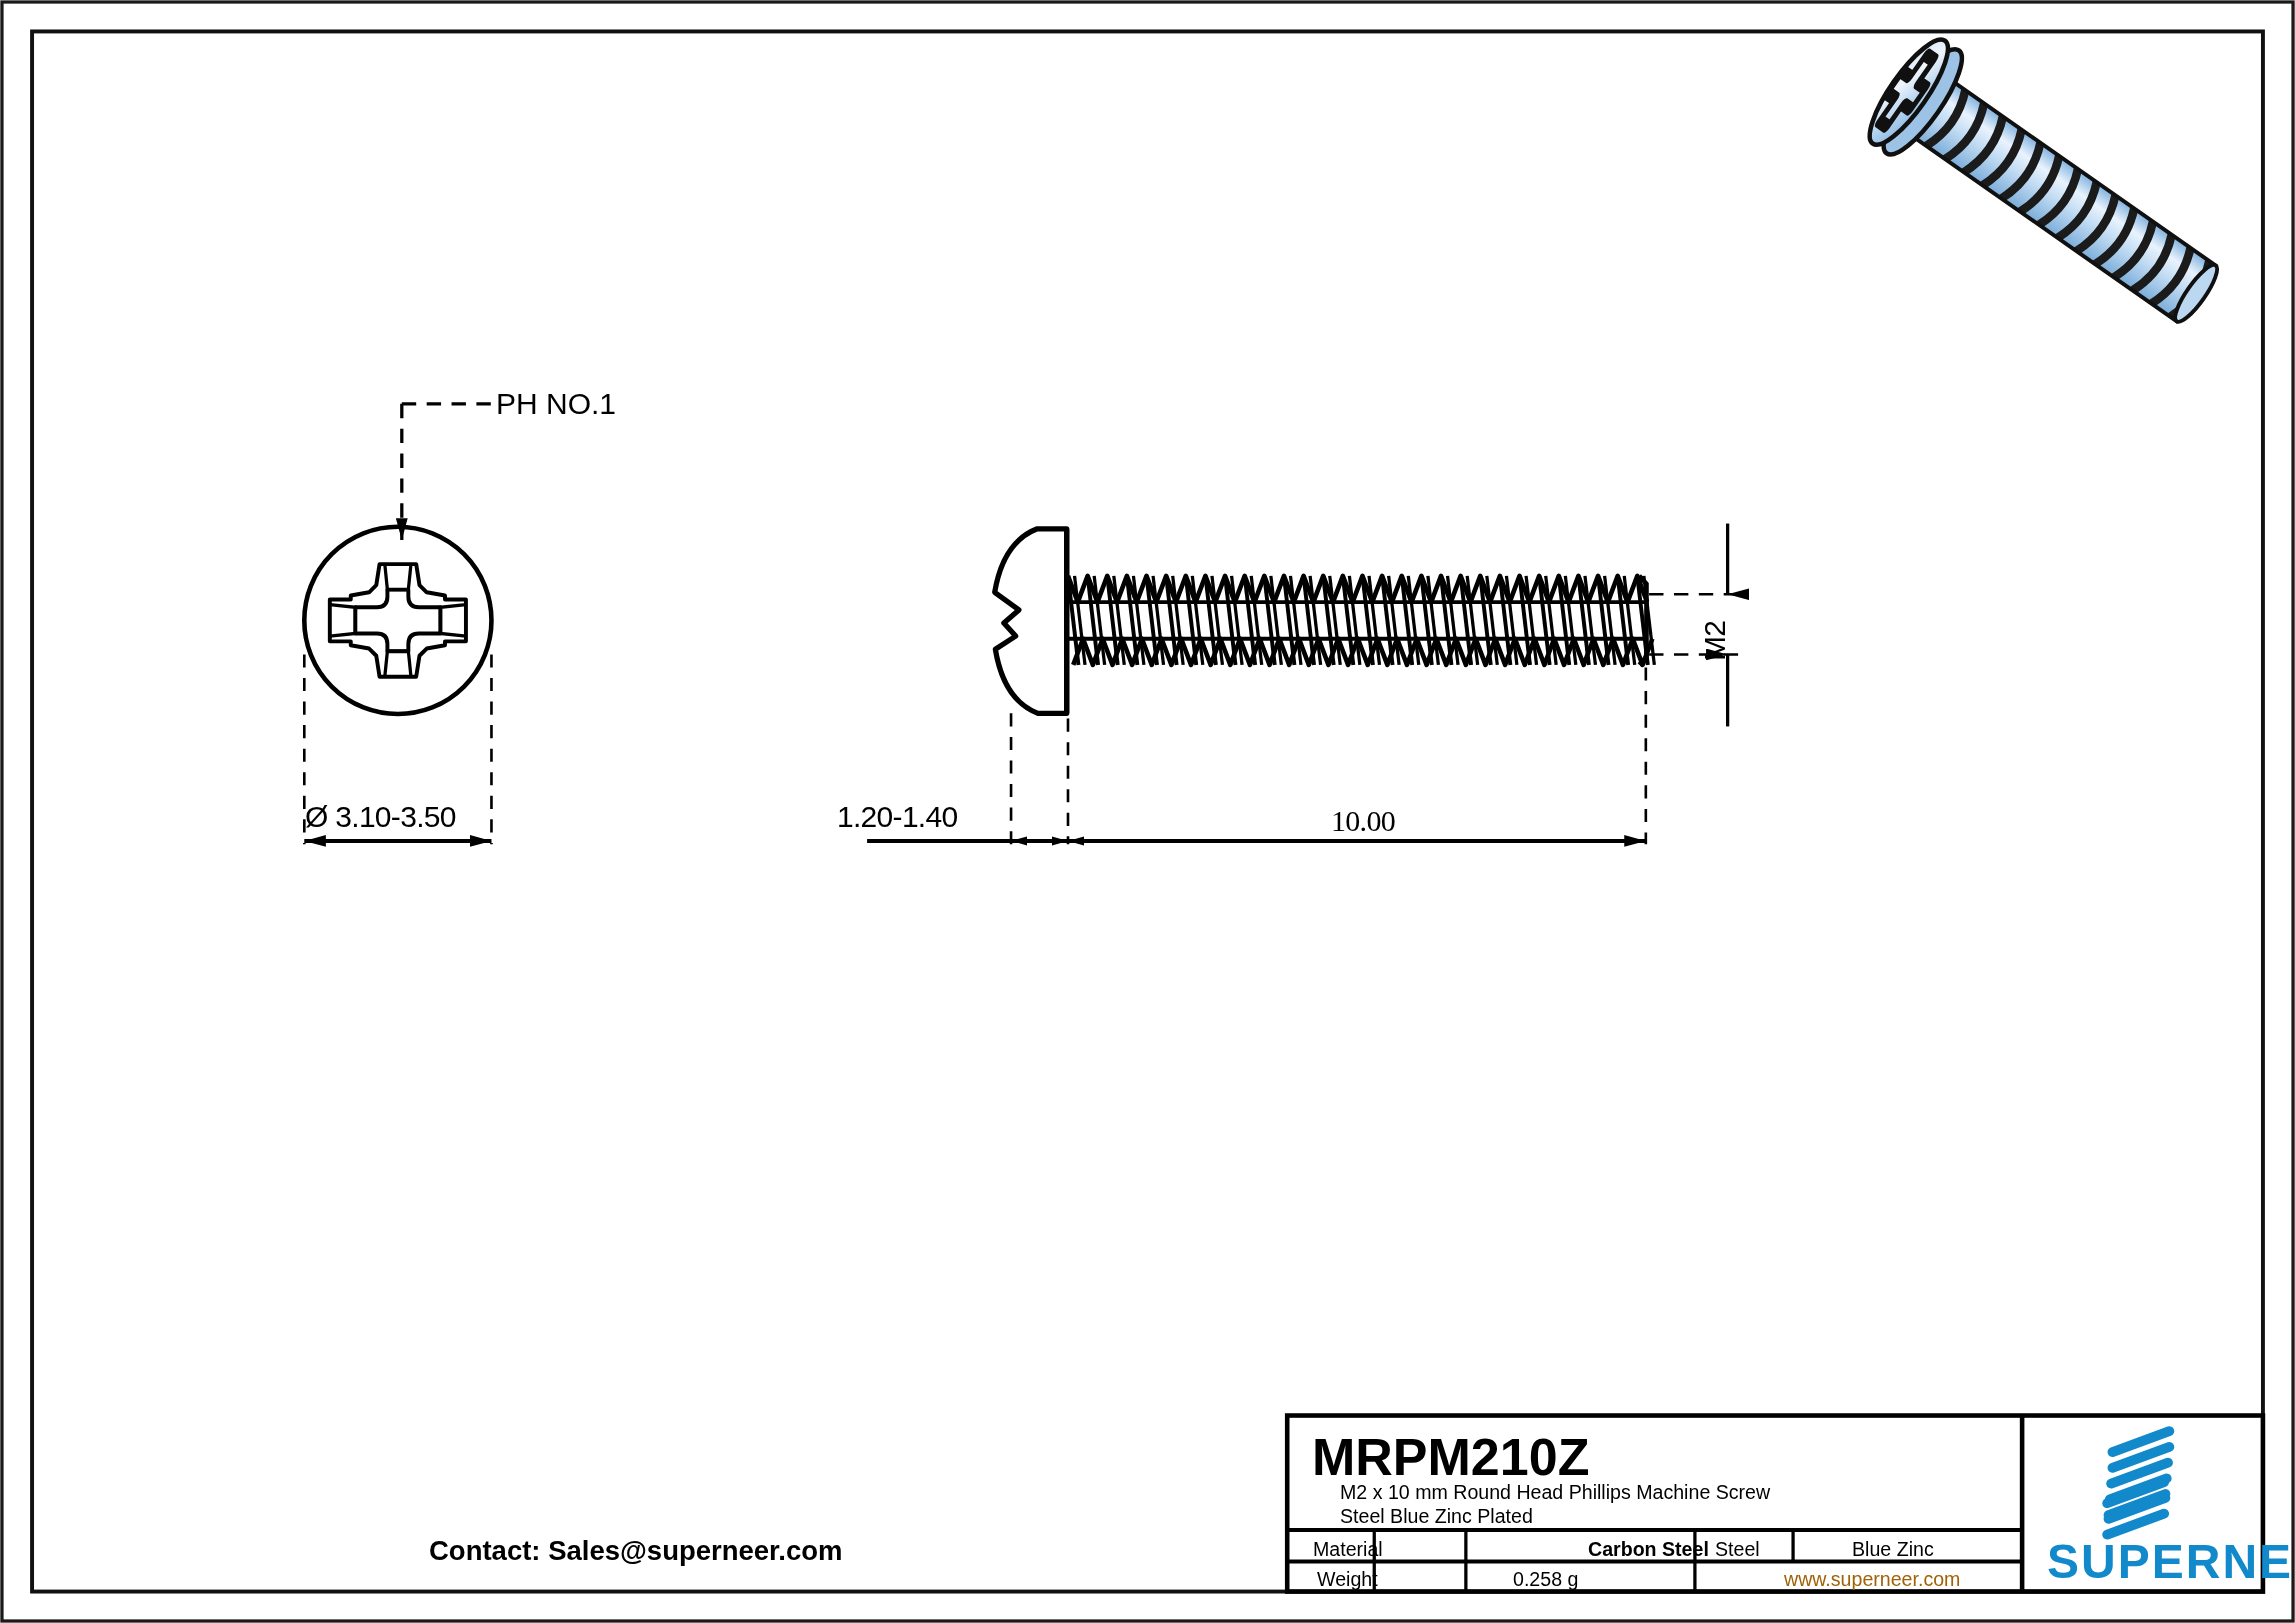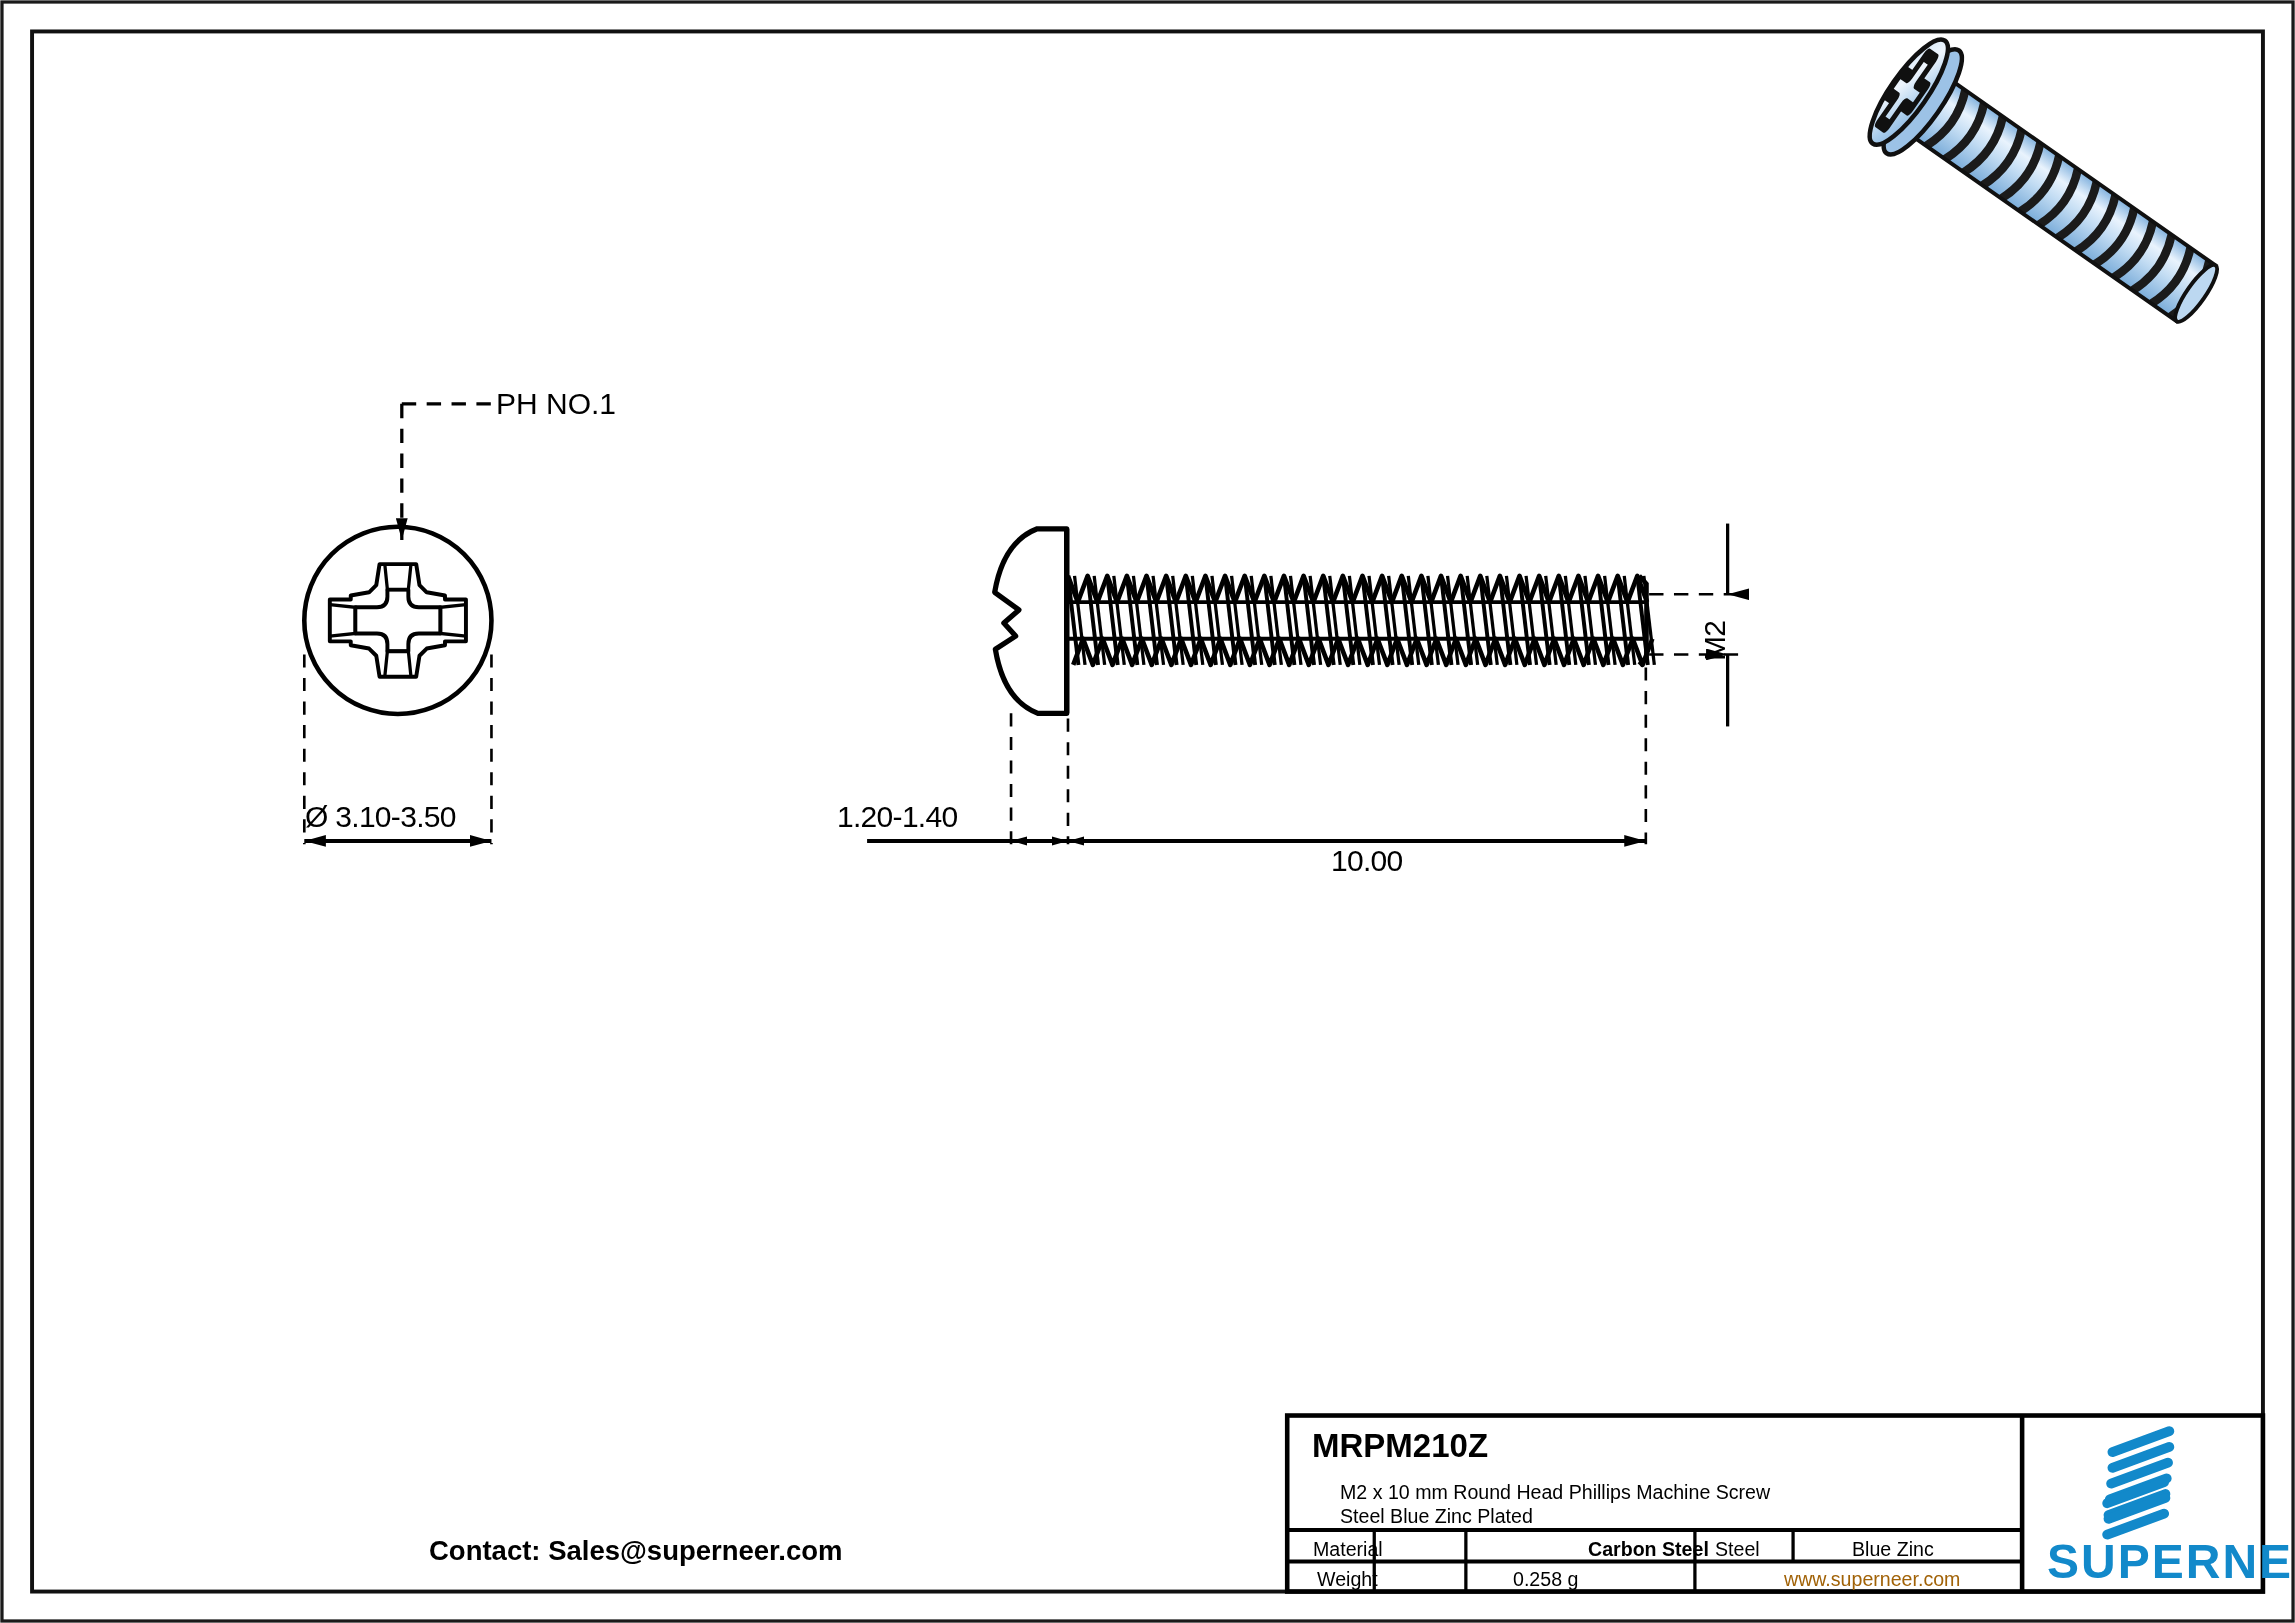--- a/index.html
+++ b/index.html
@@ -32,21 +32,21 @@
     font-family: "Liberation Sans", sans-serif;
   }
   .dimtext {
     font-size: 30px;
     letter-spacing: -0.7px;
   }
   .leadtext {
     font-size: 30px;
   }
   #tb-part-no {
-    font-size: 33px;
+    font-size: 52px;
     font-weight: bold;
     letter-spacing: 0px;
   }
   .tb-desc {
     font-size: 19.6px;
     margin-left: 28px;
   }
   .tb-cell {
     font-size: 19.6px;
   }
@@ -340,21 +340,21 @@
         <path d="M 1640,1016 L 1655,976 L 1670,1016 L 1685,976 L 1700,1016 L 1715,976 L 1730,1016 L 1745,976 L 1760,1016 L 1775,976 L 1790,1016 L 1805,976 L 1820,1016 L 1835,976 L 1850,1016 L 1865,976 L 1880,1016 L 1895,976 L 1910,1016 L 1925,976 L 1940,1016 L 1955,976 L 1970,1016 L 1985,976 L 2000,1016 L 2015,976 L 2030,1016 L 2045,976 L 2060,1016 L 2075,976 L 2090,1016 L 2105,976 L 2120,1016 L 2135,976 L 2150,1016 L 2165,976 L 2180,1016 L 2195,976 L 2210,1016 L 2225,976 L 2240,1016 L 2255,976 L 2270,1016 L 2285,976 L 2300,1016 L 2315,976 L 2330,1016 L 2345,976 L 2360,1016 L 2375,976 L 2390,1016 L 2405,976 L 2420,1016 L 2435,976 L 2450,1016 L 2465,976 L 2480,1016 L 2495,976 L 2510,1016 L 2525,976 " stroke="#000" stroke-width="7" fill="none" stroke-linejoin="round"></path>
       </g>
   </svg>
 
   <div class="txt leadtext" style="left:496px; top:387px;">PH NO.1</div>
 
   <div class="txt dimtext" style="left:305px; top:800px;">Ø 3.10-3.50</div>
 
   <div class="txt dimtext" style="left:837px; top:800px;">1.20-1.40</div>
 
-  <div class="txt dimtext" style="left:1331px; top:844px;">10.00</div>
+  <div class="txt dimtext" style="left:1331px; top:804px;font-family:Liberation Serif, serif;">10.00</div>
 
   <div class="txt dimtext rot90" style="left:1698px; top:661px;">M2</div>
 
   <div class="txt" id="tb-part-no" style="left:1312px; top:1427px;">MRPM210Z</div>
 
   <div class="txt tb-desc" style="left:1312px; top:1481px;">M2 x 10 mm Round Head Phillips Machine Screw</div>
 
   <div class="txt tb-desc" style="left:1312px; top:1505px;">Steel Blue Zinc Plated</div>
 
   <div class="txt tb-cell" style="left:1313px; top:1538px;">Material</div>

